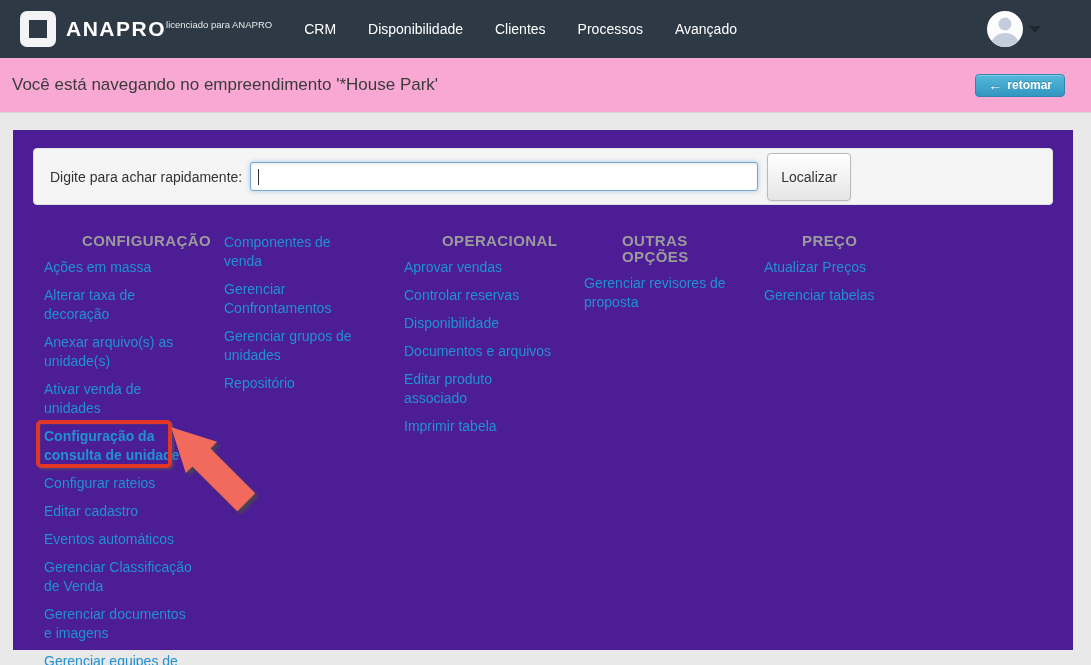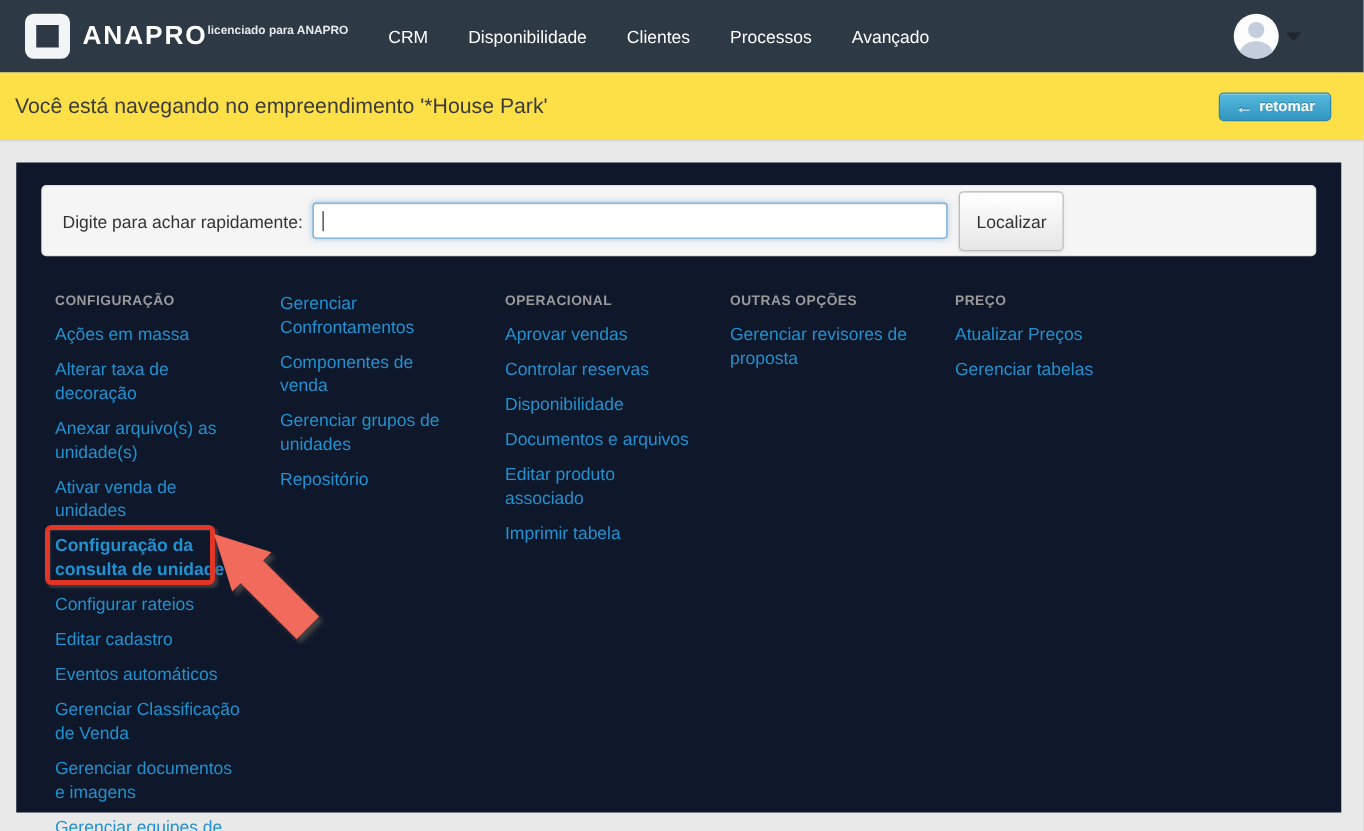--- a/index.html
+++ b/index.html
@@ -7,60 +7,60 @@
     font-family:"Liberation Sans", sans-serif; background:#e9e9e9; }
 
   
   .navbar { height:58px; background:#2d3945; display:flex; align-items:center;
     padding:0 20px; }
   .brand { display:flex; align-items:center; gap:10px; margin-right:32px; }
   .brand-icon { width:36px; height:36px; border:9px solid #f2f4f6; border-radius:7px;
     background:transparent; }
   .brand-text-wrap { display:flex; flex-direction:row; }
   .brand-name { color:#ffffff; font-weight:bold; font-size:21px; letter-spacing:1.5px; line-height:22px; }
-  .brand-sub { color:#e6e9ec; font-size:9.5px; margin-top:1px;font-weight:bold; }
+  .brand-sub { color:#e6e9ec; font-size:9.5px; margin-top:1px; }
   .nav-menu { display:flex; align-items:center; gap:32px; list-style:none; }
   .nav-menu a { color:#ffffff; font-size:14px; font-weight:normal; text-decoration:none; cursor:pointer; }
   .nav-right { margin-left:auto; display:flex; align-items:center; gap:6px; margin-right:30px; cursor:pointer; }
   .avatar { width:36px; height:36px; border-radius:50%; background:#fdfdfd; overflow:hidden;
     display:flex; align-items:flex-end; justify-content:center; }
   .chevron { width:0; height:0; border-left:6px solid transparent; border-right:6px solid transparent;
     border-top:7px solid #20262e; }
 
   
-  .subheader { height:55px; background:#fde047; border-bottom:1px solid #d7d7d7;
+  .subheader { height:55px; background:#f9a8d4; border-bottom:1px solid #d7d7d7;
     display:flex; align-items:center; padding:0 26px 0 12px; }
   .page-title { font-size:17px; color:#3b3b3b; }
   .btn-back { margin-left:auto; height:23px; padding:0 12px; border:1px solid #2f86ac; border-radius:4px;
     background:linear-gradient(#55b8dc,#3396c0); color:#fff; font-size:12px; font-weight:bold;
     display:flex; align-items:center; gap:5px; cursor:pointer;
     text-shadow:0 -1px 0 rgba(0,0,0,.25); box-shadow:inset 0 1px 0 rgba(255,255,255,.3); }
   .btn-back .arrow-left { font-size:14px; line-height:1; }
 
   
-  .card { position:relative; background:#0f172a; margin:17px 18px 0 13px; height:520px;
+  .card { position:relative; background:#4c1d95; margin:17px 18px 0 13px; height:520px;
     padding:18px 20px 0 20px; }
 
   .search-well { background:#f5f5f5; border:1px solid #e3e3e3; border-radius:4px;
     height:57px; display:flex; align-items:center; padding:0 16px; }
   .search-label { font-size:14px; color:#333; white-space:nowrap; }
   .input-wrap { position:relative; margin-left:8px; }
   .search-input { width:508px; height:29px; border:1px solid #74a7d4; border-radius:3px;
     padding:0 8px; font-size:14px; color:#333; outline:none;
     box-shadow:0 0 5px rgba(98,159,220,.5), inset 0 1px 2px rgba(0,0,0,.08); }
   .caret { position:absolute; left:8px; top:7px; width:1px; height:16px; background:#333; }
   .btn-localizar { margin-left:9px; height:48px; padding:0 13px; font-size:14px; color:#333;
     background:linear-gradient(#ffffff,#e6e6e6); border:1px solid #bbb; border-radius:4px;
     cursor:pointer; box-shadow:inset 0 1px 0 rgba(255,255,255,.6), 0 1px 2px rgba(0,0,0,.08); }
 
   
   .columns { display:grid; grid-template-columns:repeat(5,148px); column-gap:32px;
     padding-left:11px; margin-top:28px; align-items:start; }
-  .section-title { font-size:11px; font-weight:bold; color:#9b9b9b; letter-spacing:.4px;
-    line-height:16px; margin-bottom:9px; text-transform:uppercase; }
+  .section-title { font-size:15px; font-weight:bold; color:#9b9b9b; letter-spacing:.4px;
+    line-height:16px; margin-bottom:9px; text-transform:uppercase;margin-left:38px; }
   .link-list { display:flex; flex-direction:column; }
   .link-list a { color:#2191d0; font-size:14px; line-height:19px; margin-bottom:9px;
     text-decoration:none; cursor:pointer; }
   .link-list a.highlighted { position:relative;font-weight:bold; }
   .link-list a.highlighted::after { content:""; position:absolute; left:-8px; right:20px;
     top:-7px; bottom:-3px; border:4px solid #e23726; border-radius:5px;
     box-shadow:2px 2px 2px rgba(90,90,90,.55), inset 1px 1px 1px rgba(90,90,90,.3); }
 
   
   .anno-arrow { position:absolute; left:147px; top:286px; width:112px; height:112px;
@@ -126,22 +126,22 @@
           <a>Configurar rateios</a>
           <a>Editar cadastro</a>
           <a>Eventos automáticos</a>
           <a>Gerenciar Classificação de Venda</a>
           <a>Gerenciar documentos e imagens</a>
           <a>Gerenciar equipes de venda</a>
         </div>
     </div>
     <div class="col">
       <div class="link-list">
+          <a>Componentes de venda</a>
           <a>Gerenciar Confrontamentos</a>
-          <a>Componentes de venda</a>
           <a>Gerenciar grupos de unidades</a>
           <a>Repositório</a>
         </div>
     </div>
     <div class="col">
       <div class="section-title">OPERACIONAL</div>
       <div class="link-list">
           <a>Aprovar vendas</a>
           <a>Controlar reservas</a>
           <a>Disponibilidade</a>

